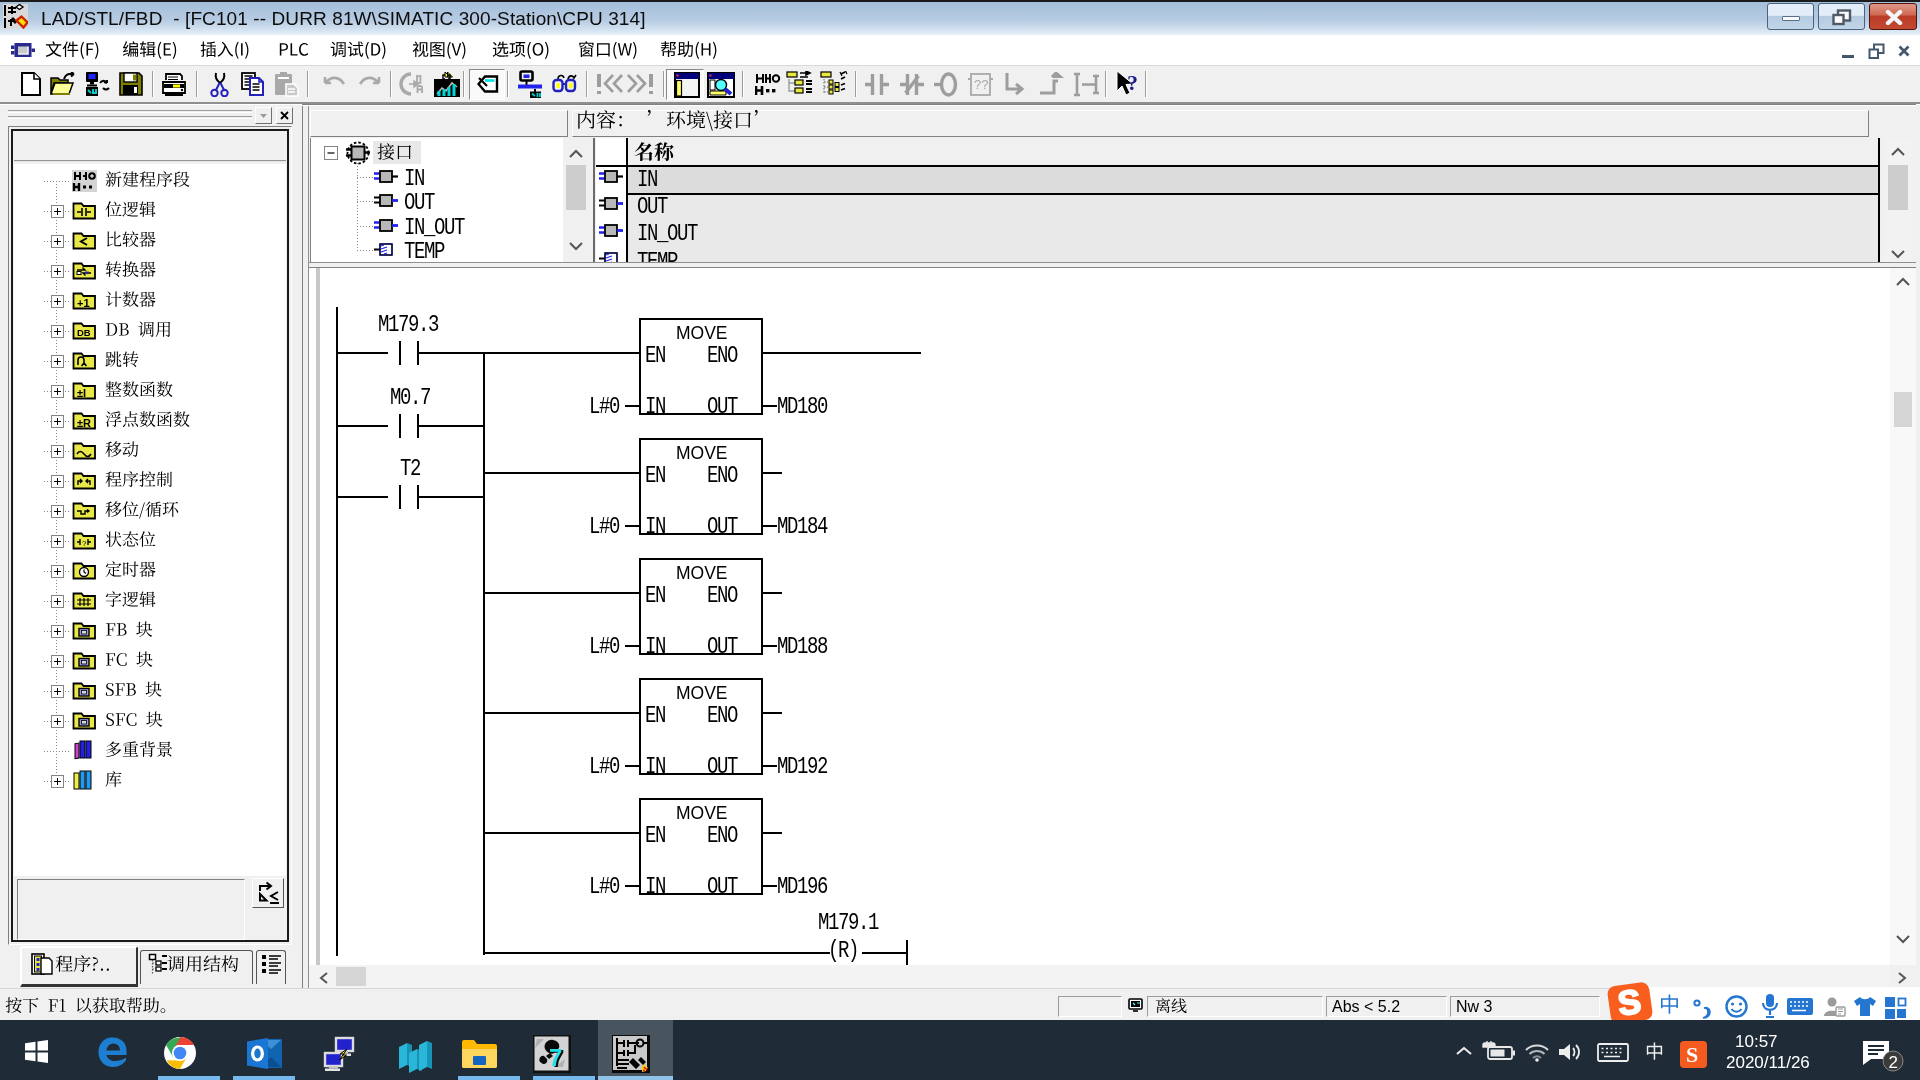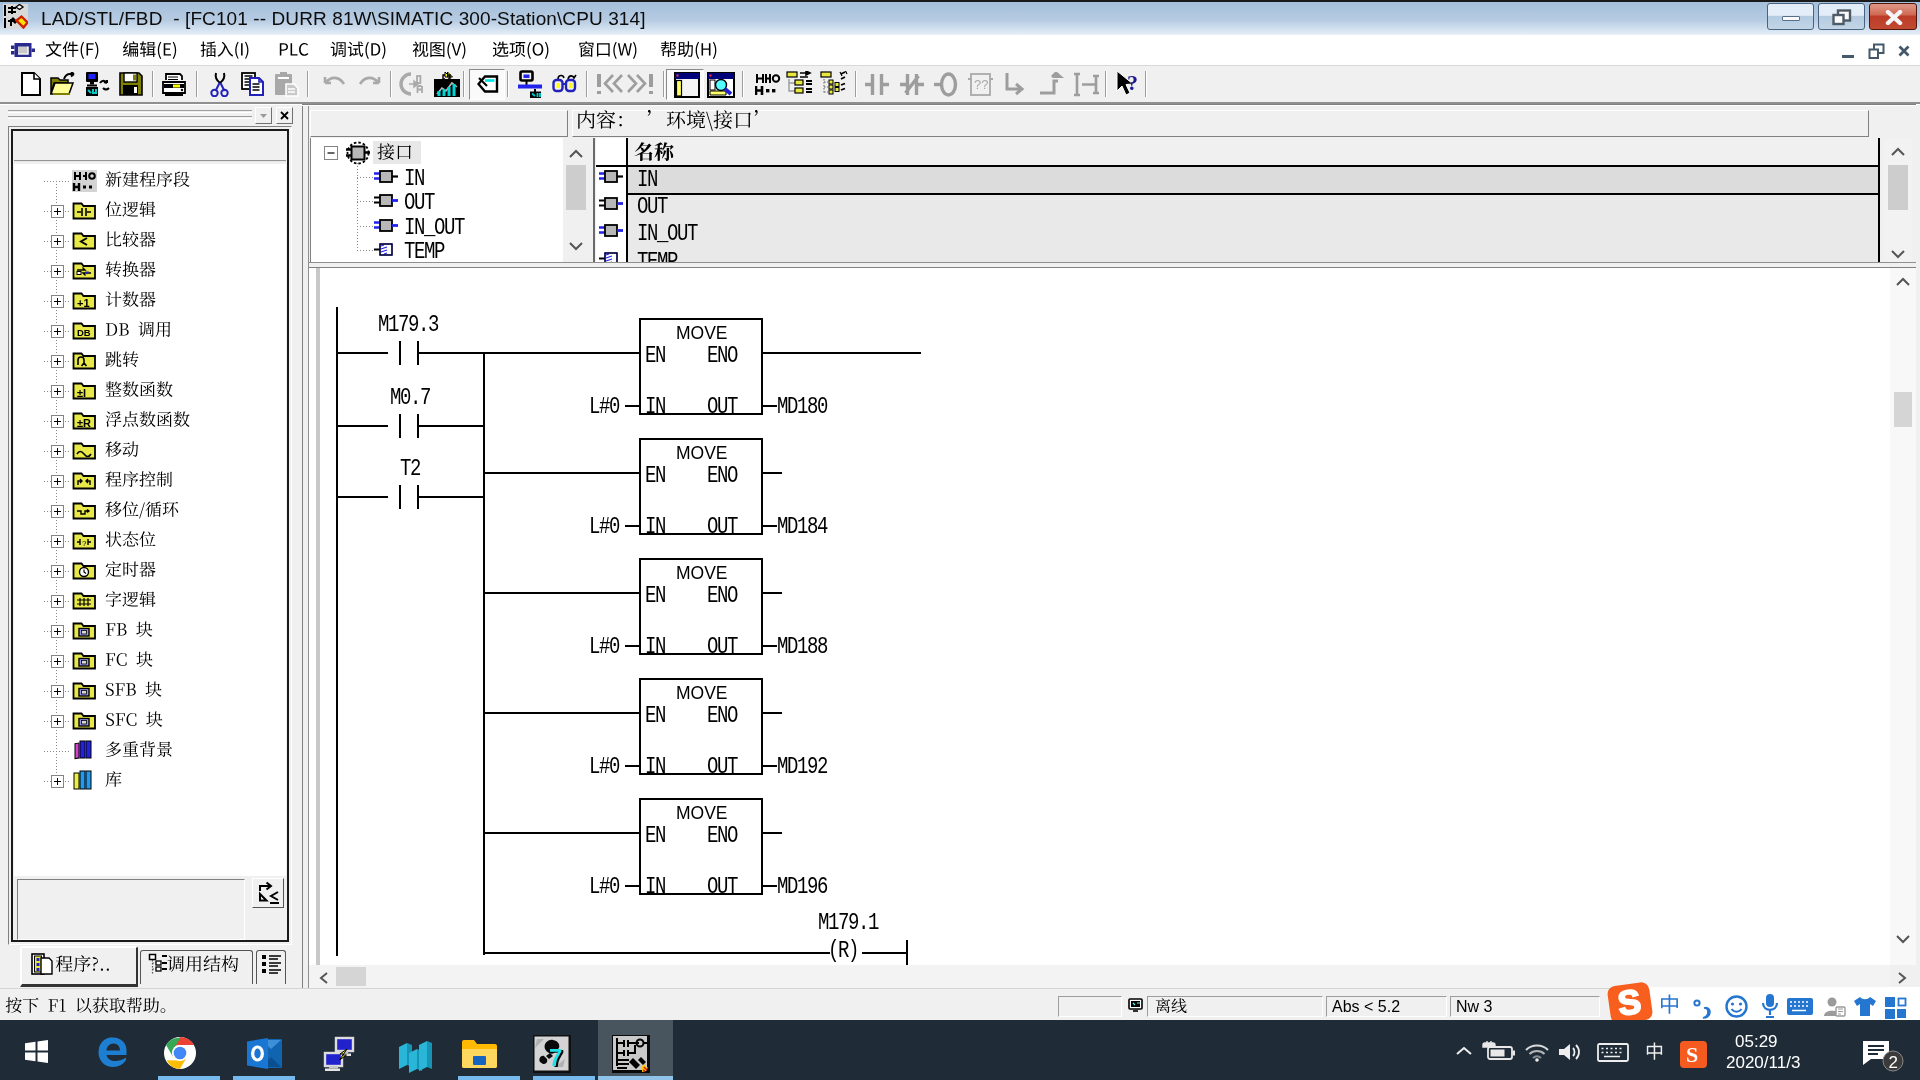--- a/index.html
+++ b/index.html
@@ -1224,19 +1224,19 @@
     </g>
   </svg>
 <div style="position:absolute;left:1645px;top:1042px">
     <svg width="19" height="21" viewBox="0 0 1000 1105" style="overflow:visible">
       <path transform="translate(0,860)" fill="#f0f0f0" d="M458 -840V-661H96V-186H171V-248H458V79H537V-248H825V-191H902V-661H537V-840ZM171 -322V-588H458V-322ZM825 -322H537V-588H825Z"></path>
     </svg>
   </div>
 <div class="ab" style="left:1680px;top:1041px;width:27px;height:27px;background:#f55a1e;border-radius:4px">
     <div style="position:absolute;left:6px;top:1px;color:#fff;font-size:22px;font-weight:bold;font-family:'Liberation Serif'">S</div>
   </div>
-<div class="ab" style="left:1735px;top:1032px;width:70px;height:19px;color:#fff;font-size:17px">05:29</div>
-<div class="ab" style="left:1726px;top:1053px;width:90px;height:19px;color:#fff;font-size:17px">2020/11/3</div>
+<div class="ab" style="left:1735px;top:1032px;width:70px;height:19px;color:#fff;font-size:17px">10:57</div>
+<div class="ab" style="left:1726px;top:1053px;width:90px;height:19px;color:#fff;font-size:17px">2020/11/26</div>
 <svg class="ab" style="left:1862px;top:1040px" width="42" height="32">
 <path d="M1 1 h26 v18 h-18 l-8 6z" fill="#fff"></path>
     <path d="M6 6 h16 M6 10 h16 M6 14 h10" stroke="#1d2a38" stroke-width="2"></path>
 <circle cx="31" cy="21" r="10" fill="#3b3b3b" stroke="#888" stroke-width="1"></circle>
     <text x="26.5" y="28" font-size="17" fill="#fff" font-family="Liberation Sans">2</text>
 </svg>
 </body></html>

